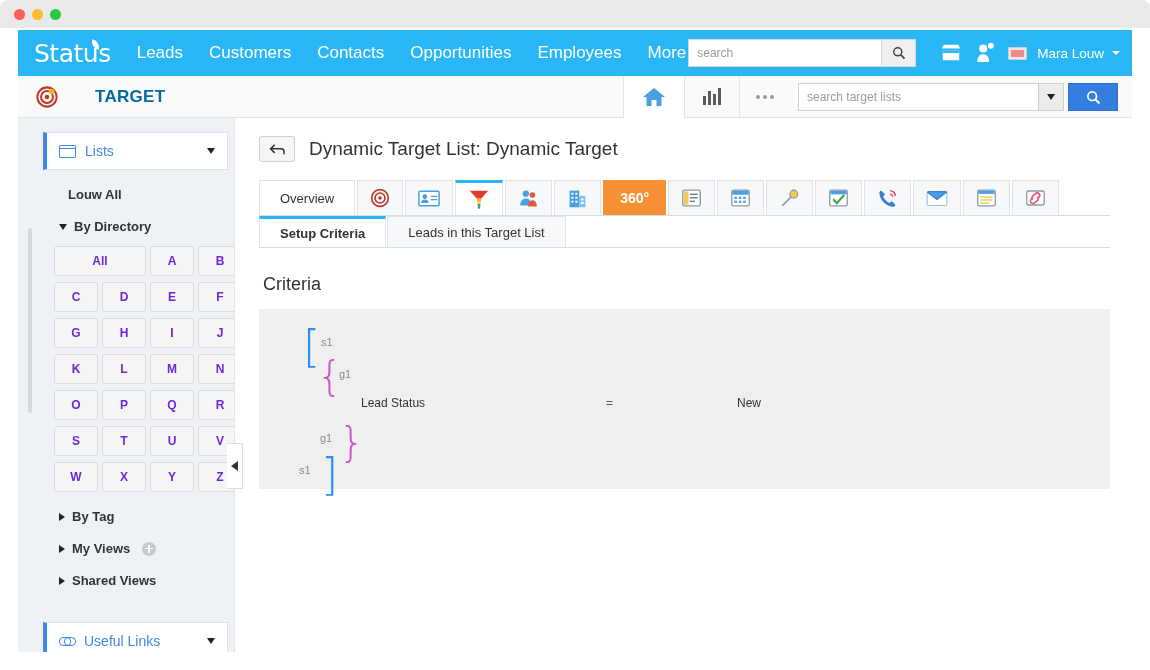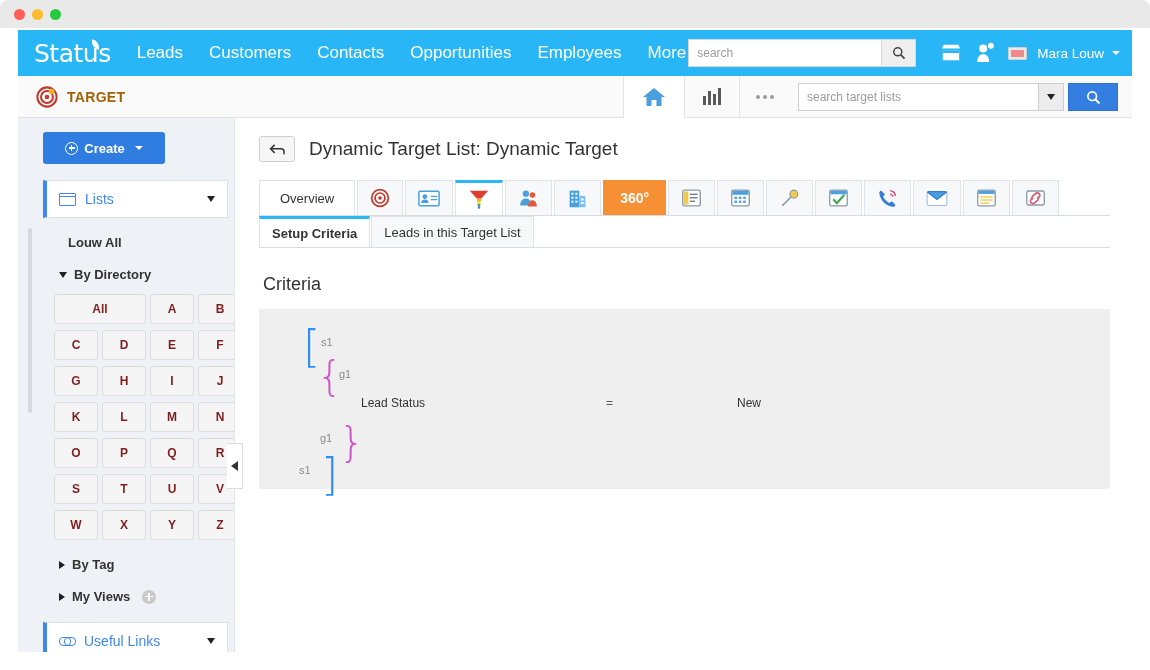--- a/index.html
+++ b/index.html
@@ -108,22 +108,23 @@
     width: 1114px; height: 42px;
     background: #fafafa;
     border-bottom: 1px solid #e2e2e2;
     display: flex; align-items: center;
   }
   .app-title {
     display: flex; align-items: center; gap: 9px;
     margin-left: 18px;
   }
   .app-title .label {
-    color: #a16207; font-size: 14px; font-weight: bold;
+    color: #0369a1; font-size: 17px; font-weight: bold;
     letter-spacing: 0.3px;
+    margin-left: 28px;
   }
   .appbar-right {
     position: absolute; right: 0; top: 0; height: 42px;
     display: flex; align-items: stretch;
   }
   .appbar-cell {
     display: flex; align-items: center; justify-content: center;
     padding: 0 16px; border-left: 1px solid #e4e4e4;
     cursor: pointer;
   }
@@ -222,21 +223,21 @@
   .plus-gray::after { top: 3px; left: 6.2px; height: 8px; width: 1.6px; }
 
   .alpha {
     display: grid; grid-template-columns: repeat(4, 44px);
     gap: 6px 4px; margin: 12px 0 0 36px;
   }
   .akey {
     height: 30px; background: #f5f5f5; border: 1px solid #dcdcdc;
     border-radius: 3px; display: flex; align-items: center;
     justify-content: center; font-size: 12px; font-weight: bold;
-    color: #7f1d1d; cursor: pointer;
+    color: #6d28d9; cursor: pointer;
   }
   .akey.wide { grid-column: span 2; }
 
   .useful-panel {
     position: absolute; bottom: -8px; left: 25px; right: 6px;
     height: 38px; background: #ffffff;
     border: 1px solid #e0e0e0; border-left: 4px solid #3f87e8;
     display: flex; align-items: center; padding: 0 12px; cursor: pointer;
   }
   .useful-panel .ptext { color: #3f87e8; font-size: 14px; margin-left: 9px; flex: 1; }
@@ -301,21 +302,21 @@
   .tab.orange {
     background: #f79034; border-color: #f79034; color: #fff;
     font-size: 14px; font-weight: bold; padding: 0 16px;
   }
 
   .subtabs {
     display: flex; margin: 0 22px 0 24px;
     border-bottom: 1px solid #d8dce0; height: 32px;
   }
   .subtab {
-    padding: 0 12px; display: flex; align-items: center;
+    padding: 0 20px; display: flex; align-items: center;
     font-size: 13px; color: #333; cursor: pointer;
     background: #f7f8f9; border: 1px solid #dfe3e7; border-bottom: 0;
     margin-right: 1px;
   }
   .subtab.active {
     background: #fff; font-weight: bold;
     border-top: 3px solid #29b6f6;
   }
 
   .criteria-title {
@@ -445,25 +446,20 @@
             <line x1="10.2" y1="10.2" x2="14.3" y2="14.3" stroke="#fff" stroke-width="2.2"></line>
           </svg>
         </div>
       </div>
     </div>
   </div>
 
   <div class="body">
 
     <div class="sidebar">
-      <div class="create-btn">
-        <span class="plus-circle"></span>
-        <span>Create</span>
-        <i class="caret-d"></i>
-      </div>
 
       <div class="panel">
         <span class="panel-grid-icon"></span>
         <span class="ptext">Lists</span>
         <i class="chev-d"></i>
       </div>
 
       <div class="showall">Louw All</div>
 
       <div class="section-head">

